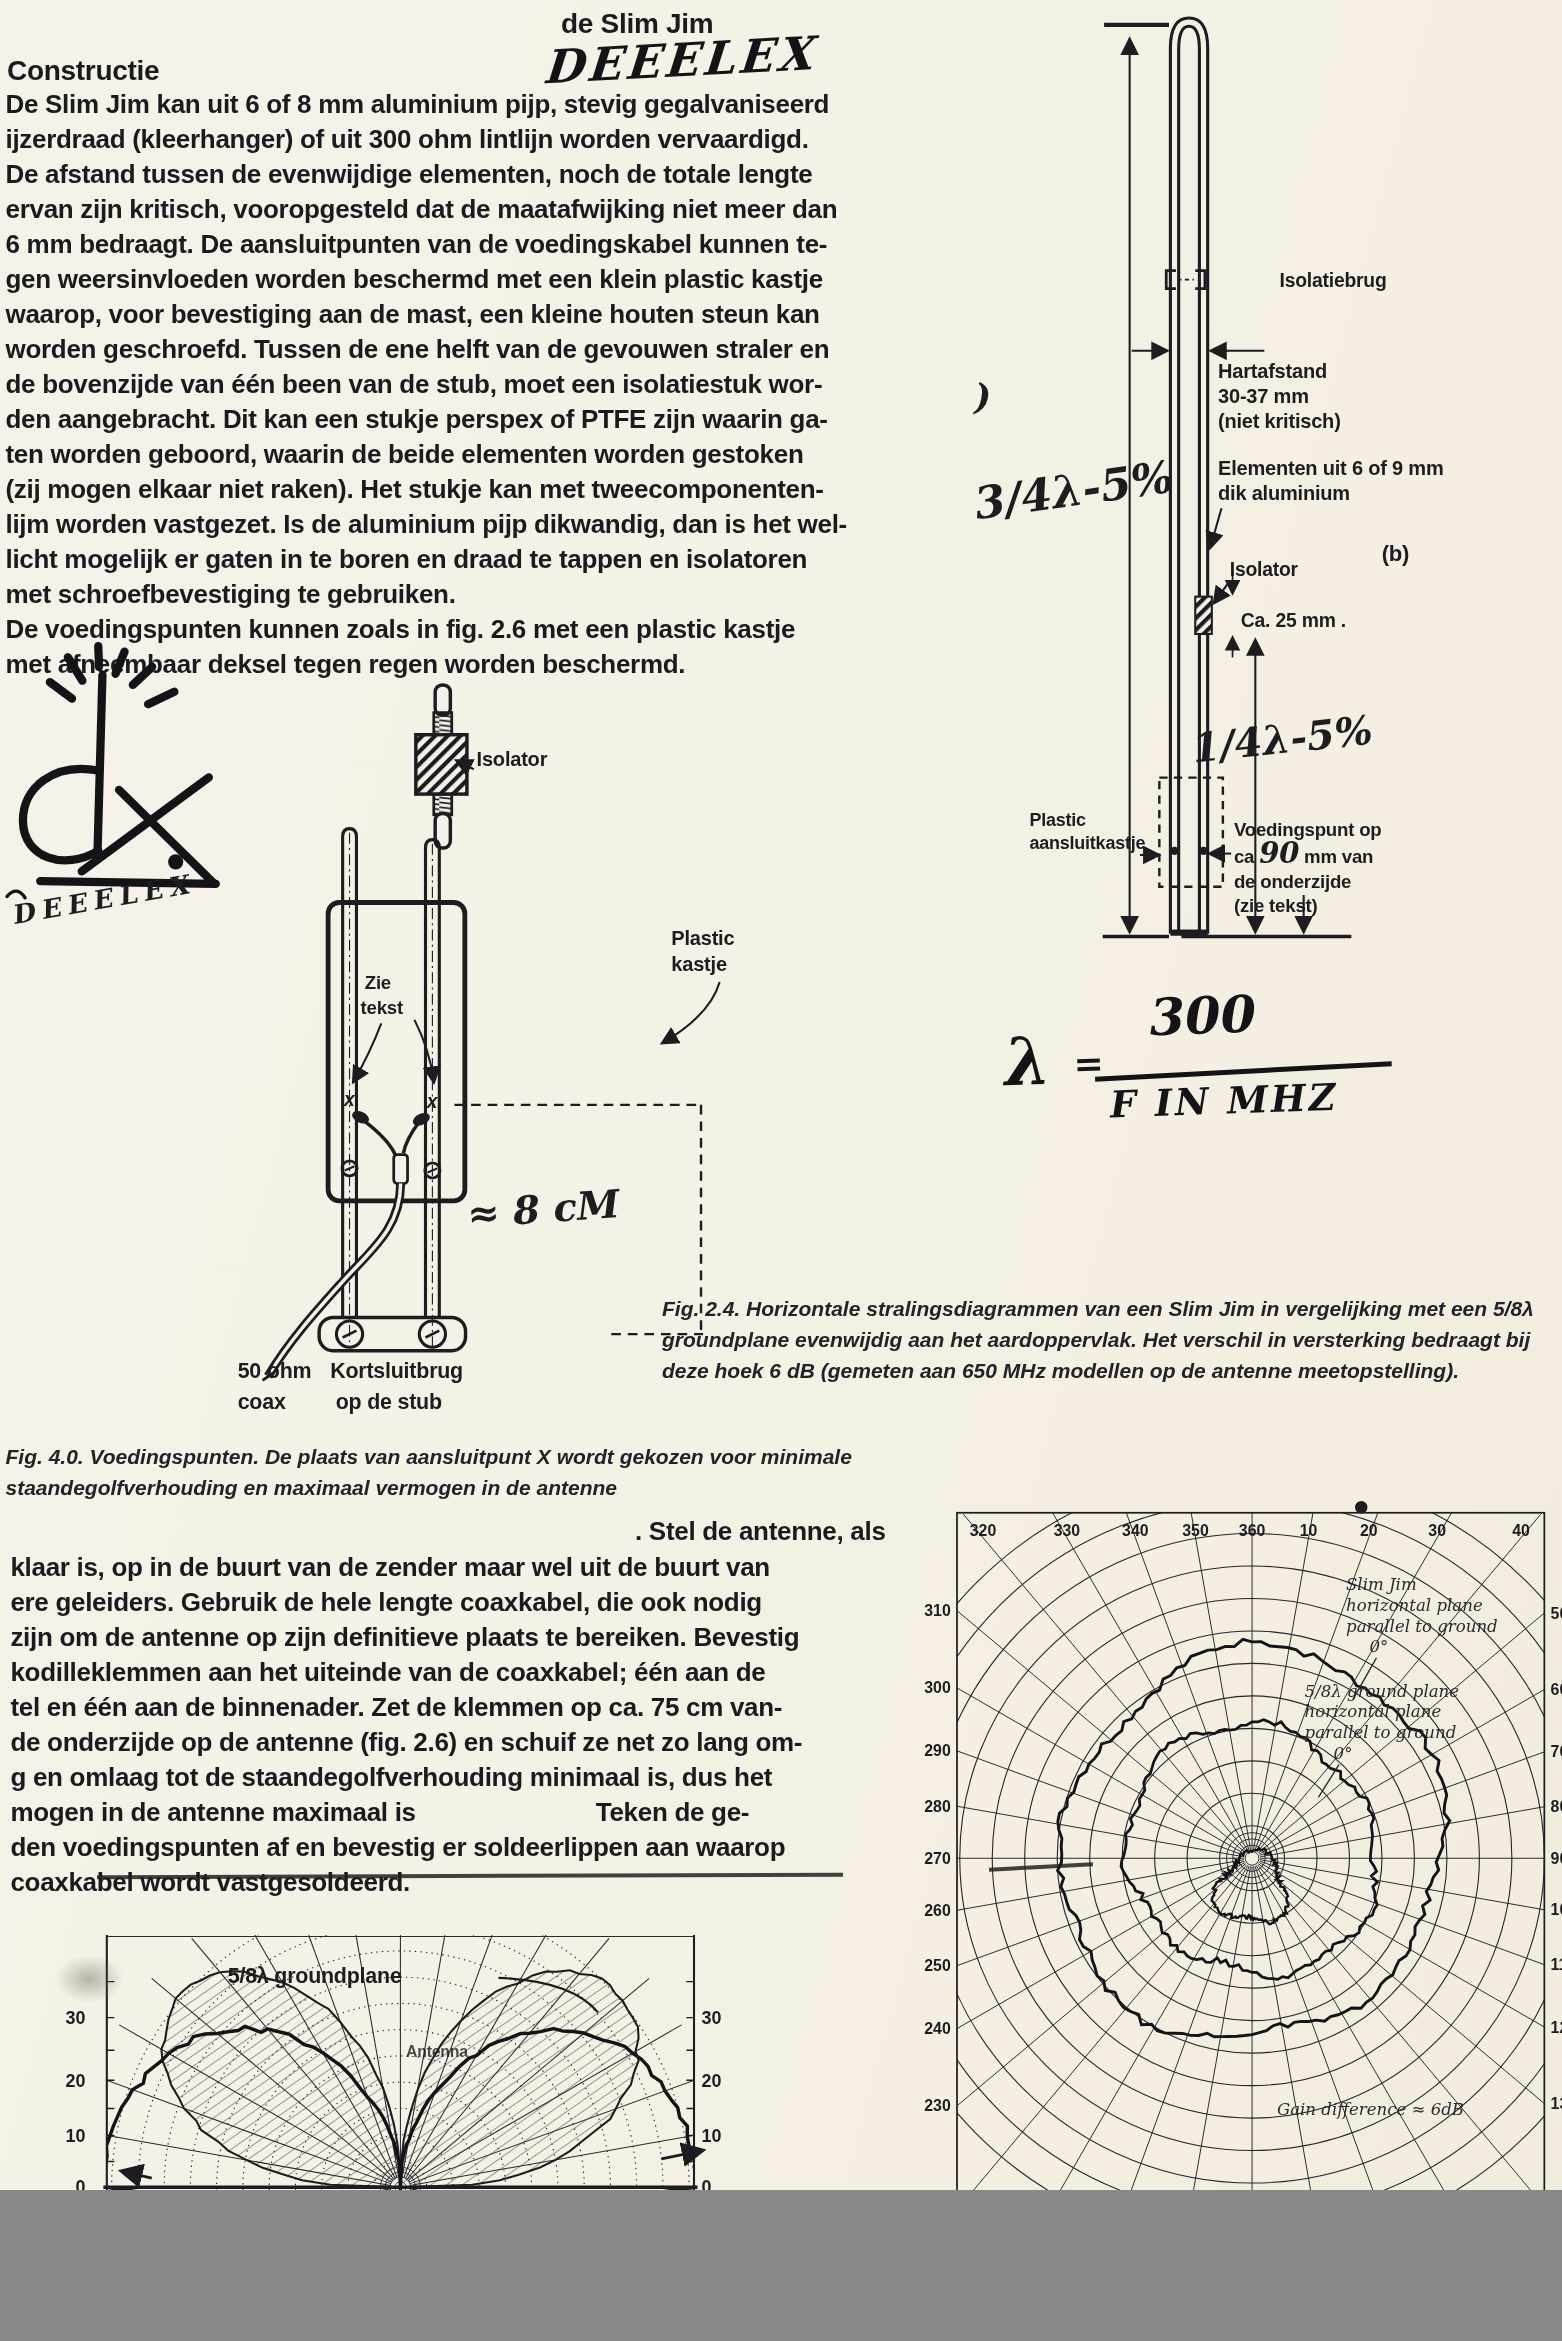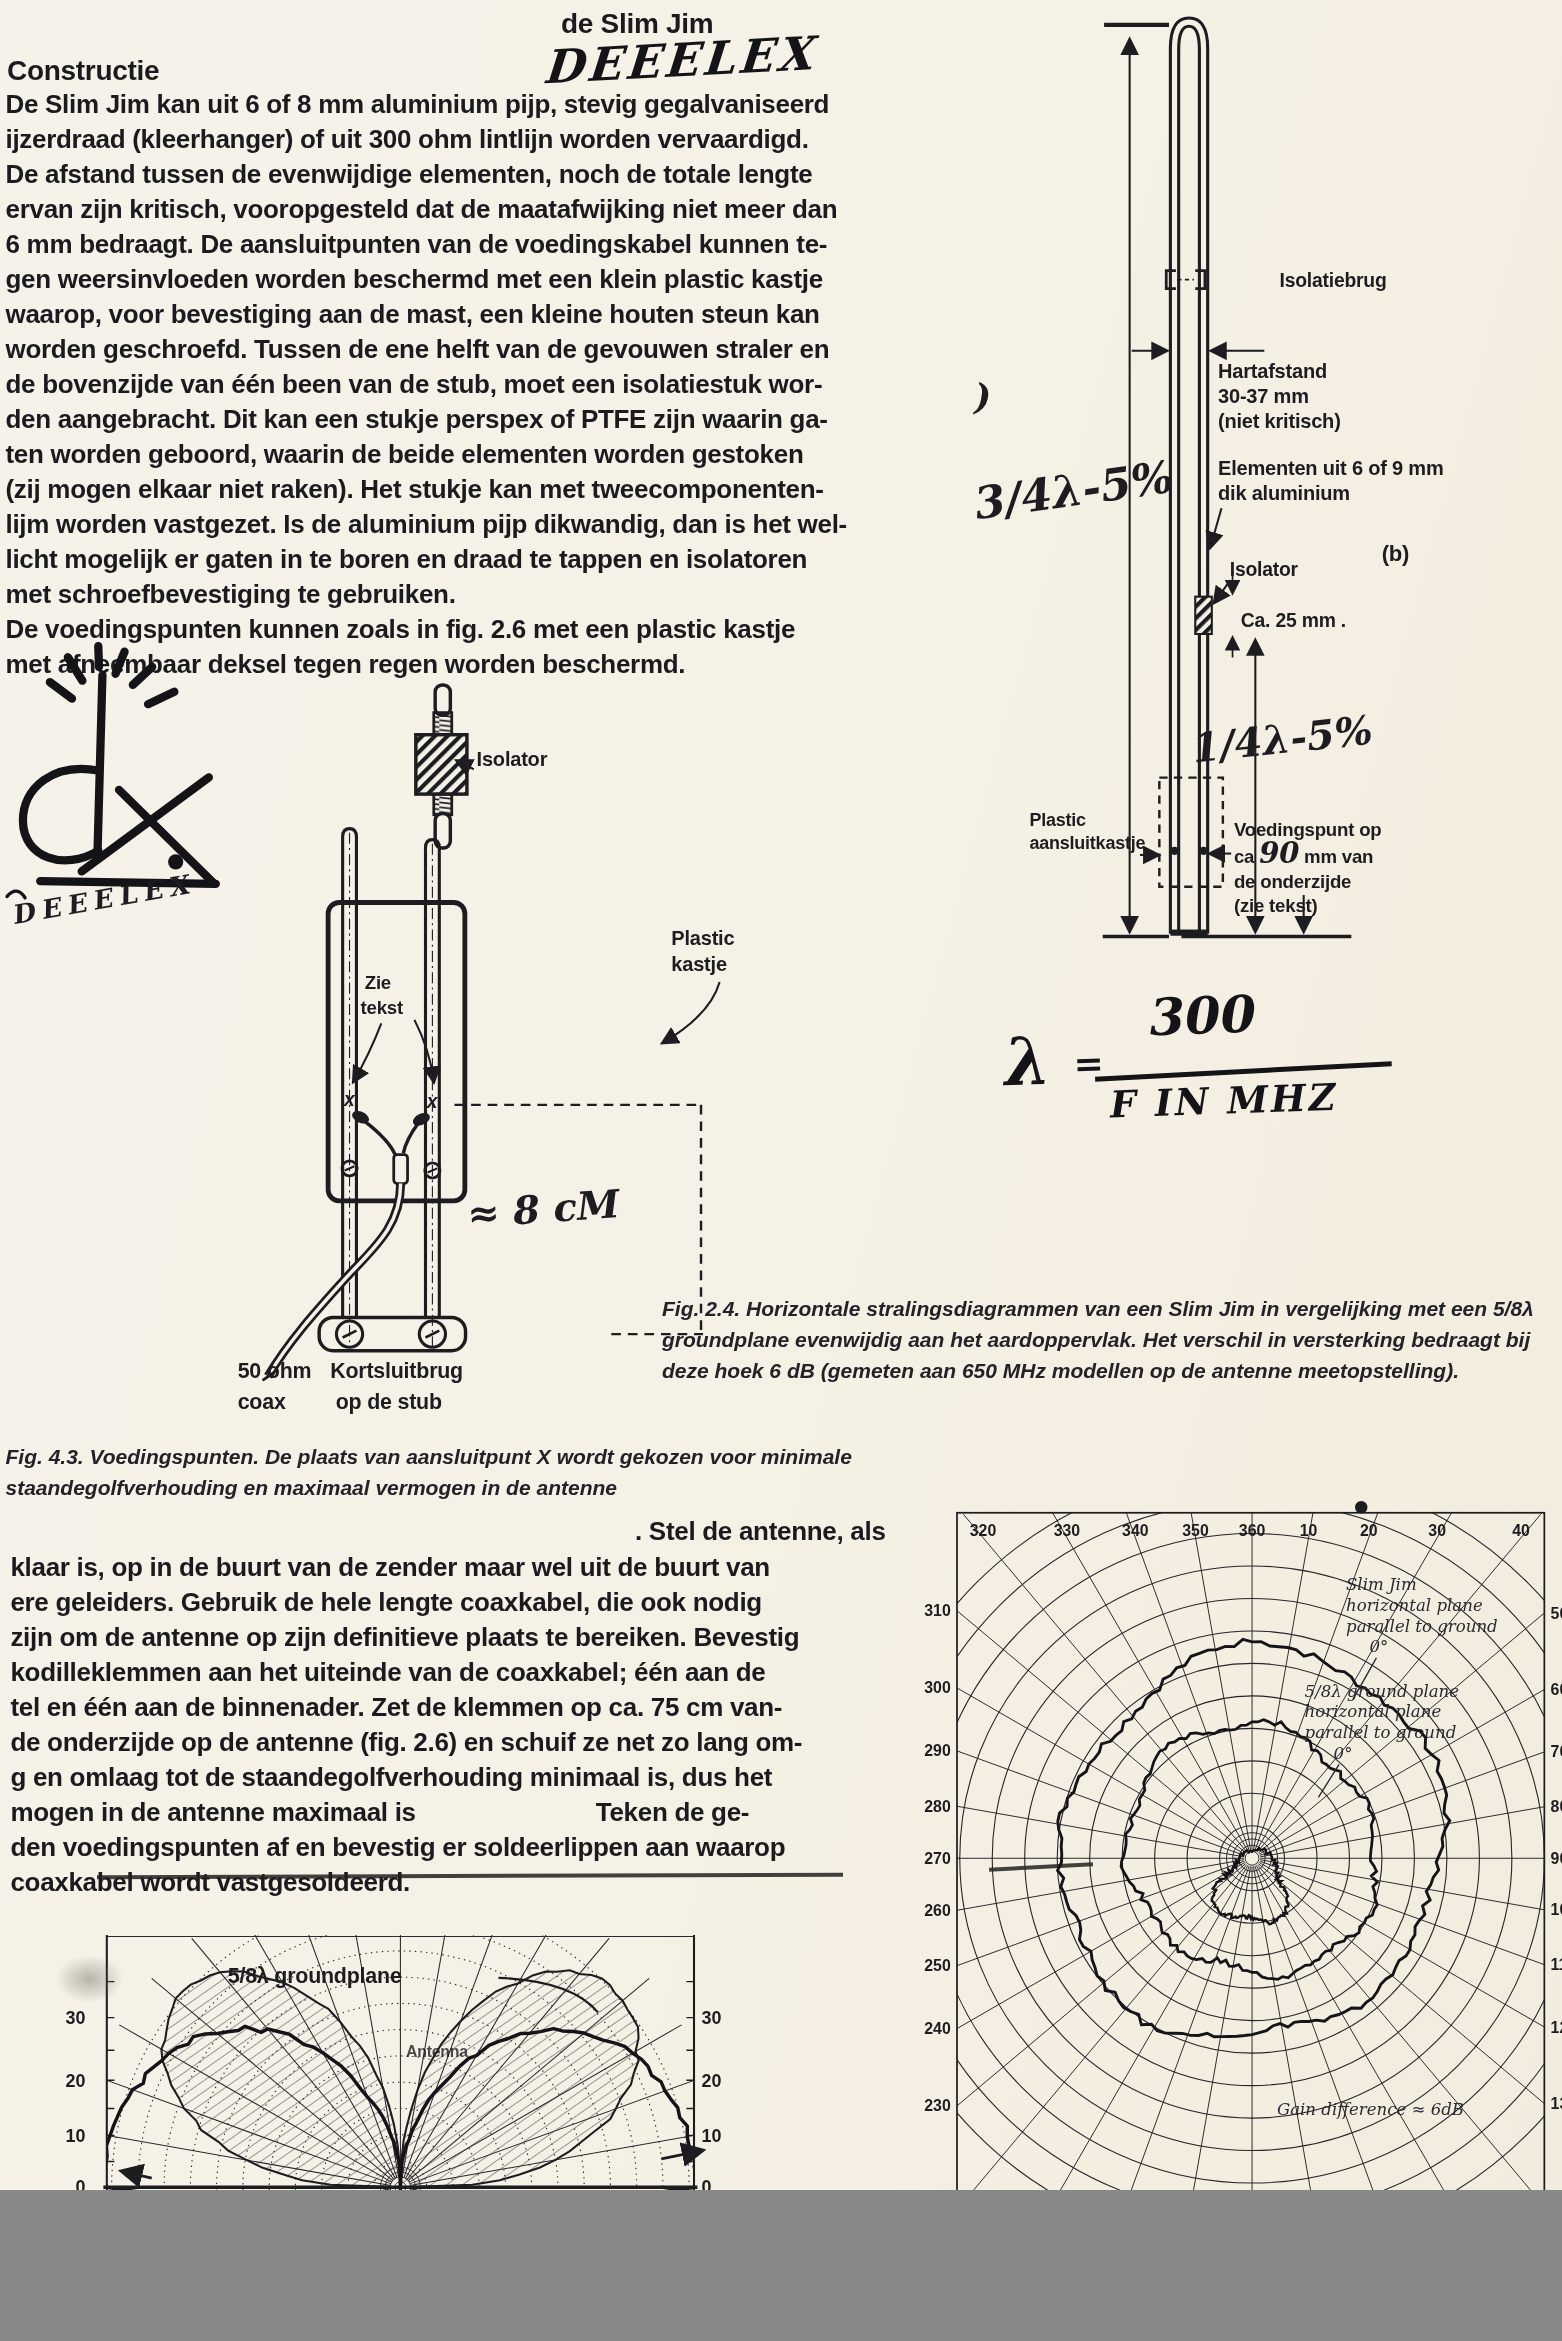--- a/index.html
+++ b/index.html
@@ -205,21 +205,21 @@
     <div class="abs hw" style="left:0;top:28px;font-size:66px;">λ</div>
     <div class="abs hw" style="left:69px;top:50px;font-size:36px;">=</div>
     <div class="abs hw" style="left:117px;top:-2.8px;width:166px;text-align:center;font-size:51px;">300</div>
     <div class="abs" style="left:90px;top:82px;width:297px;height:4.8px;background:#141318;transform:rotate(-1deg);"></div>
     <div class="abs hw" style="left:104px;top:91px;font-size:37px;letter-spacing:2.8px;">F IN MHZ</div>
   </div>
 
   <div class="abs caption lines" style="left:662px;top:1293px;width:905px;line-height:31px;">Fig. 2.4. Horizontale stralingsdiagrammen van een Slim Jim in vergelijking met een 5/8λ
 groundplane evenwijdig aan het aardoppervlak. Het verschil in versterking bedraagt bij
 deze hoek 6 dB (gemeten aan 650 MHz modellen op de antenne meetopstelling).</div>
-  <div class="abs caption lines" style="left:5.5px;top:1441px;width:898px;">Fig. 4.3. Voedingspunten. De plaats van aansluitpunt X wordt gekozen voor minimale
+  <div class="abs caption lines" style="left:5.5px;top:1441px;width:898px;">Fig. 4.0. Voedingspunten. De plaats van aansluitpunt X wordt gekozen voor minimale
 staandegolfverhouding en maximaal vermogen in de antenne</div>
 
   <div class="abs print body-text" style="left:635px;top:1514px;">. Stel de antenne, als</div>
   <div class="abs print body-text lines" style="left:1.4px;top:1550px;width:940px;padding-left:9px;">klaar is, op in de buurt van de zender maar wel uit de buurt van
 ere geleiders. Gebruik de hele lengte coaxkabel, die ook nodig
 zijn om de antenne op zijn definitieve plaats te bereiken. Bevestig
 kodilleklemmen aan het uiteinde van de coaxkabel; één aan de
 tel en één aan de binnenader. Zet de klemmen op ca. 75 cm van-
 de onderzijde op de antenne (fig. 2.6) en schuif ze net zo lang om-
 g en omlaag tot de staandegolfverhouding minimaal is, dus het

